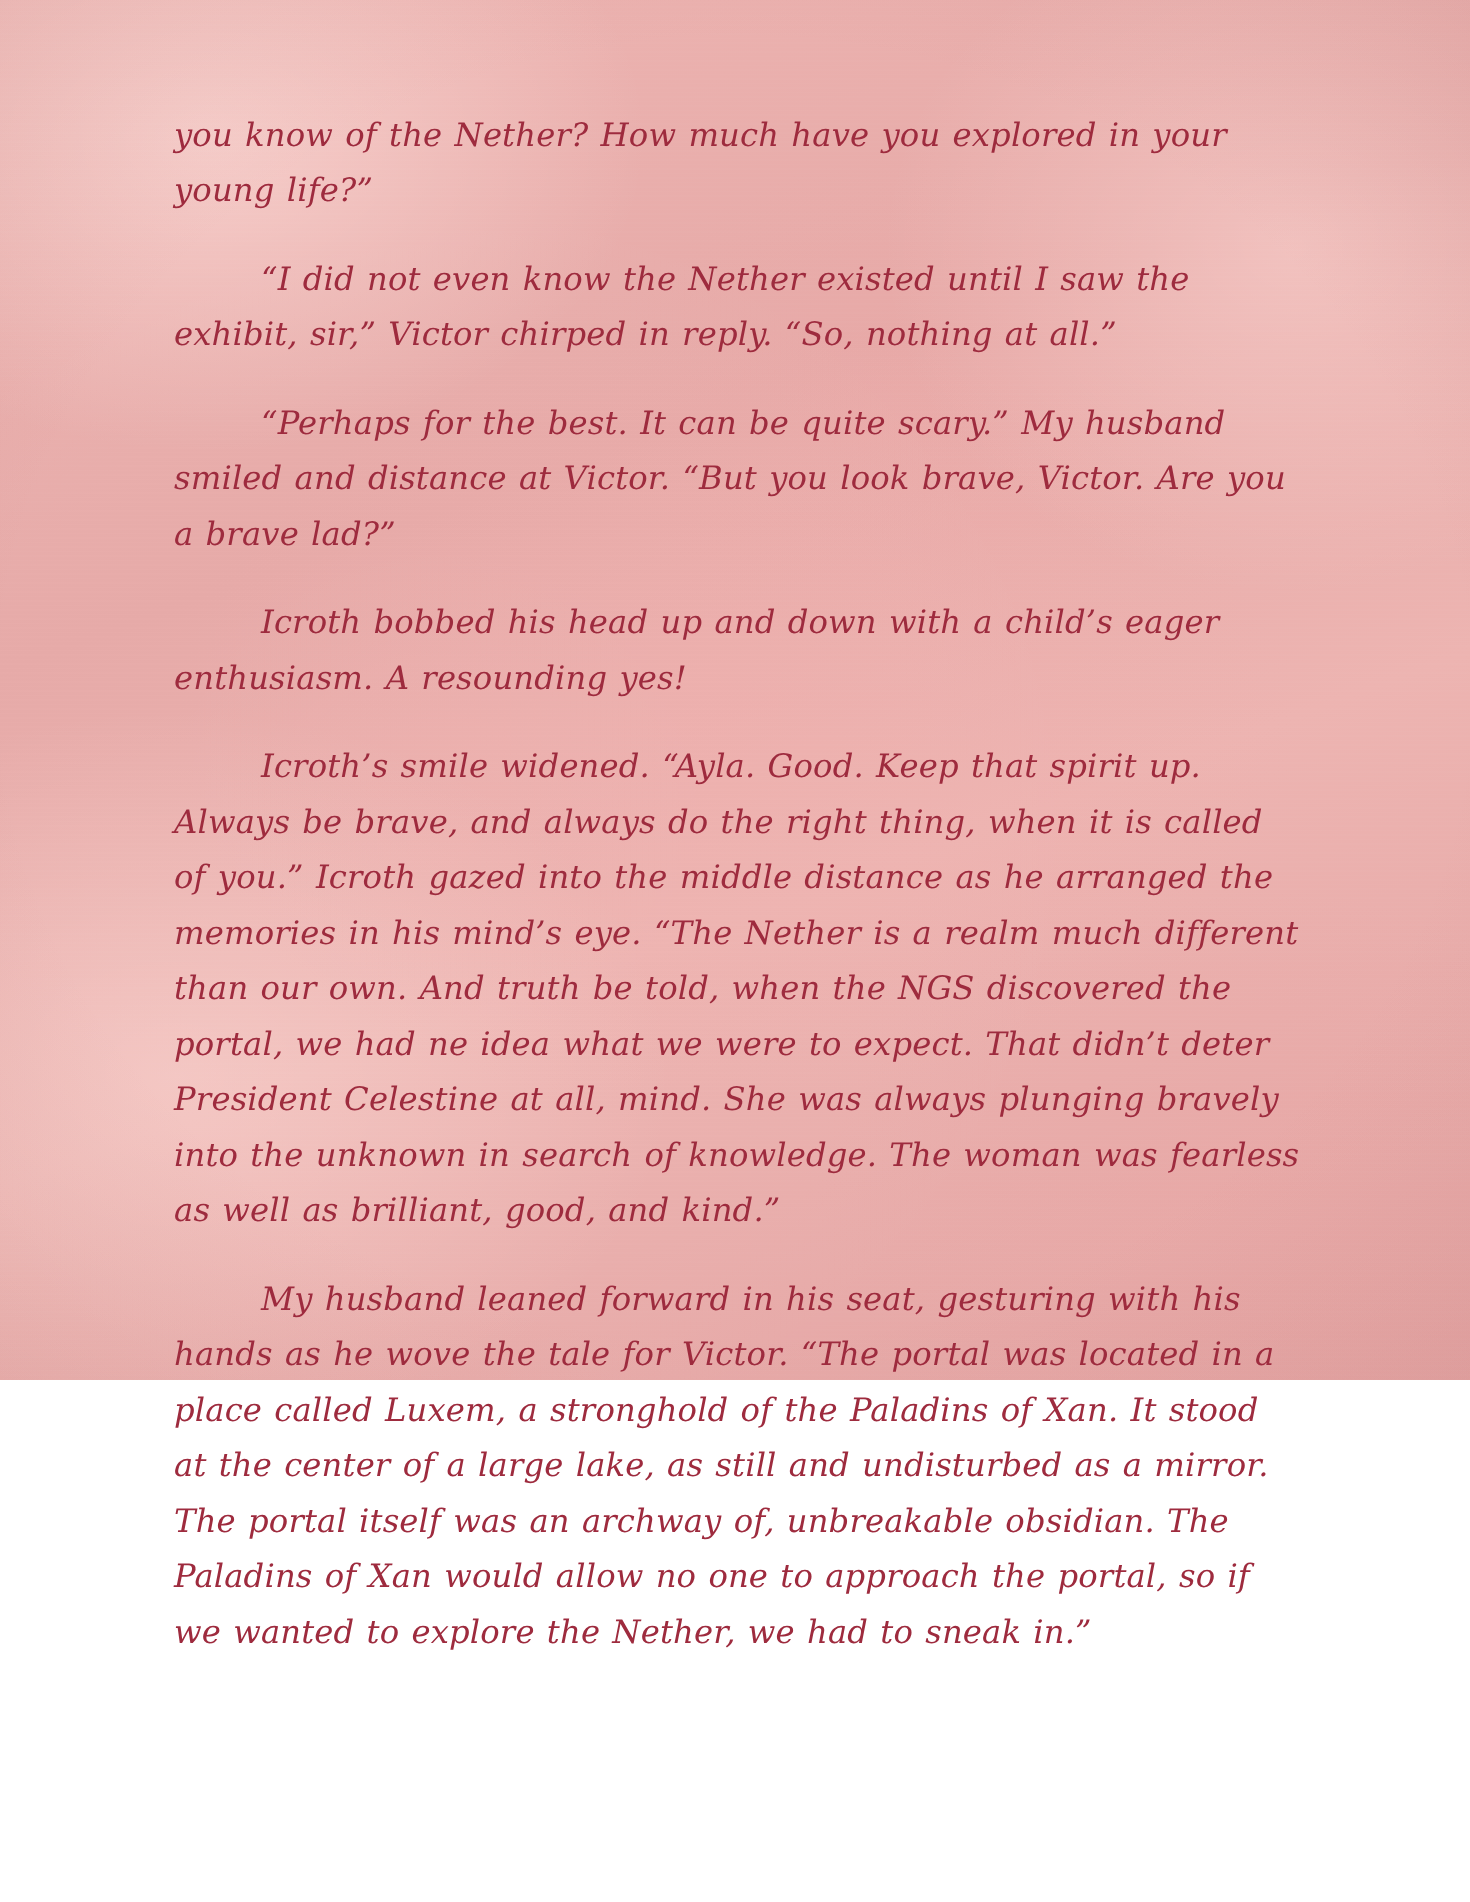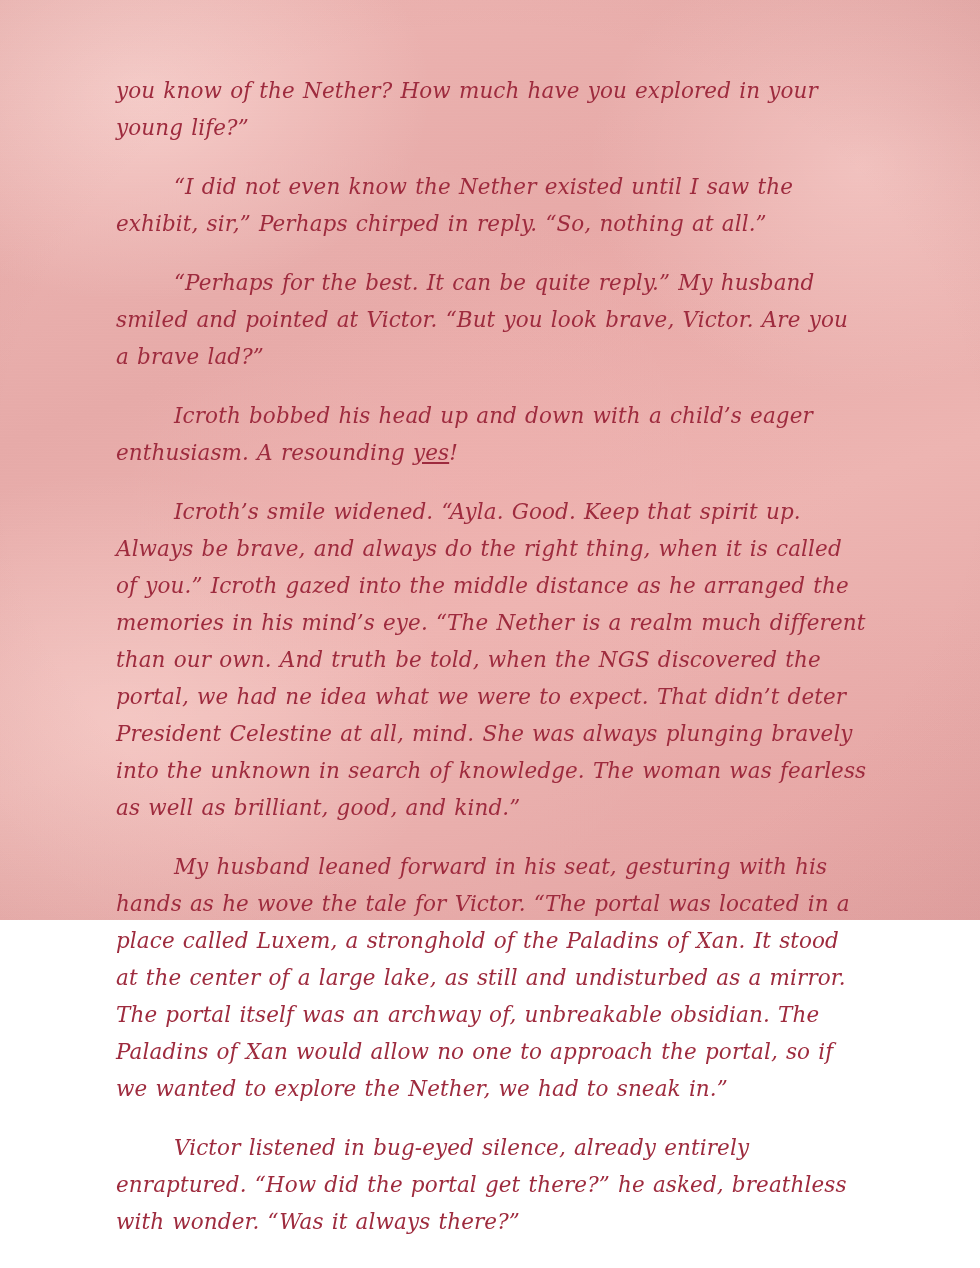--- a/index.html
+++ b/index.html
@@ -67,42 +67,40 @@
     text-indent: 0;
     letter-spacing: 0.1px;
     word-spacing: 1.2px;
   }
 
   .para.indent {
     text-indent: 58px;
   }
 
   .u {
-    text-decoration: underline;
     text-underline-offset: 2px;
   }
 </style>
 </head>
 <body>
 
 <div id="page">
 
   <div id="grain"></div>
   <div id="vignette"></div>
 
   <div id="text-column">
 
     <p class="para">you know of the Nether? How much have you explored in your young life?”</p>
 
-    <p class="para indent">“I did not even know the Nether existed until I saw the exhibit, sir,” Perhaps chirped in reply. “So, nothing at all.”</p>
+    <p class="para indent">“I did not even know the Nether existed until I saw the exhibit, sir,” Victor chirped in reply. “So, nothing at all.”</p>
 
-    <p class="para indent">“Perhaps for the best. It can be quite reply.” My husband smiled and pointed at Victor. “But you look brave, Victor. Are you a brave lad?”</p>
+    <p class="para indent">“Perhaps for the best. It can be quite scary.” My husband smiled and distance at Victor. “But you look brave, Victor. Are you a brave lad?”</p>
 
     <p class="para indent"><span>Icroth bobbed his head up and down with a child’s eager enthusiasm. A resounding </span><span class="u">yes</span><span>!</span></p>
 
     <p class="para indent">Icroth’s smile widened. “Ayla. Good. Keep that spirit up. Always be brave, and always do the right thing, when it is called of you.” Icroth gazed into the middle distance as he arranged the memories in his mind’s eye. “The Nether is a realm much different than our own. And truth be told, when the NGS discovered the portal, we had ne idea what we were to expect. That didn’t deter President Celestine at all, mind. She was always plunging bravely into the unknown in search of knowledge. The woman was fearless as well as brilliant, good, and kind.”</p>
 
     <p class="para indent">My husband leaned forward in his seat, gesturing with his hands as he wove the tale for Victor. “The portal was located in a place called Luxem, a stronghold of the Paladins of Xan. It stood at the center of a large lake, as still and undisturbed as a mirror. The portal itself was an archway of, unbreakable obsidian. The Paladins of Xan would allow no one to approach the portal, so if we wanted to explore the Nether, we had to sneak in.”</p>
 
-    <p class="para indent">Victor listened in bug-eyed silence, already entirely enraptured. “How did the portal get there?” he asked, breathless with wonder. “Was it always there?”</p>
 
   </div>
 </div>
 
 </body></html>

